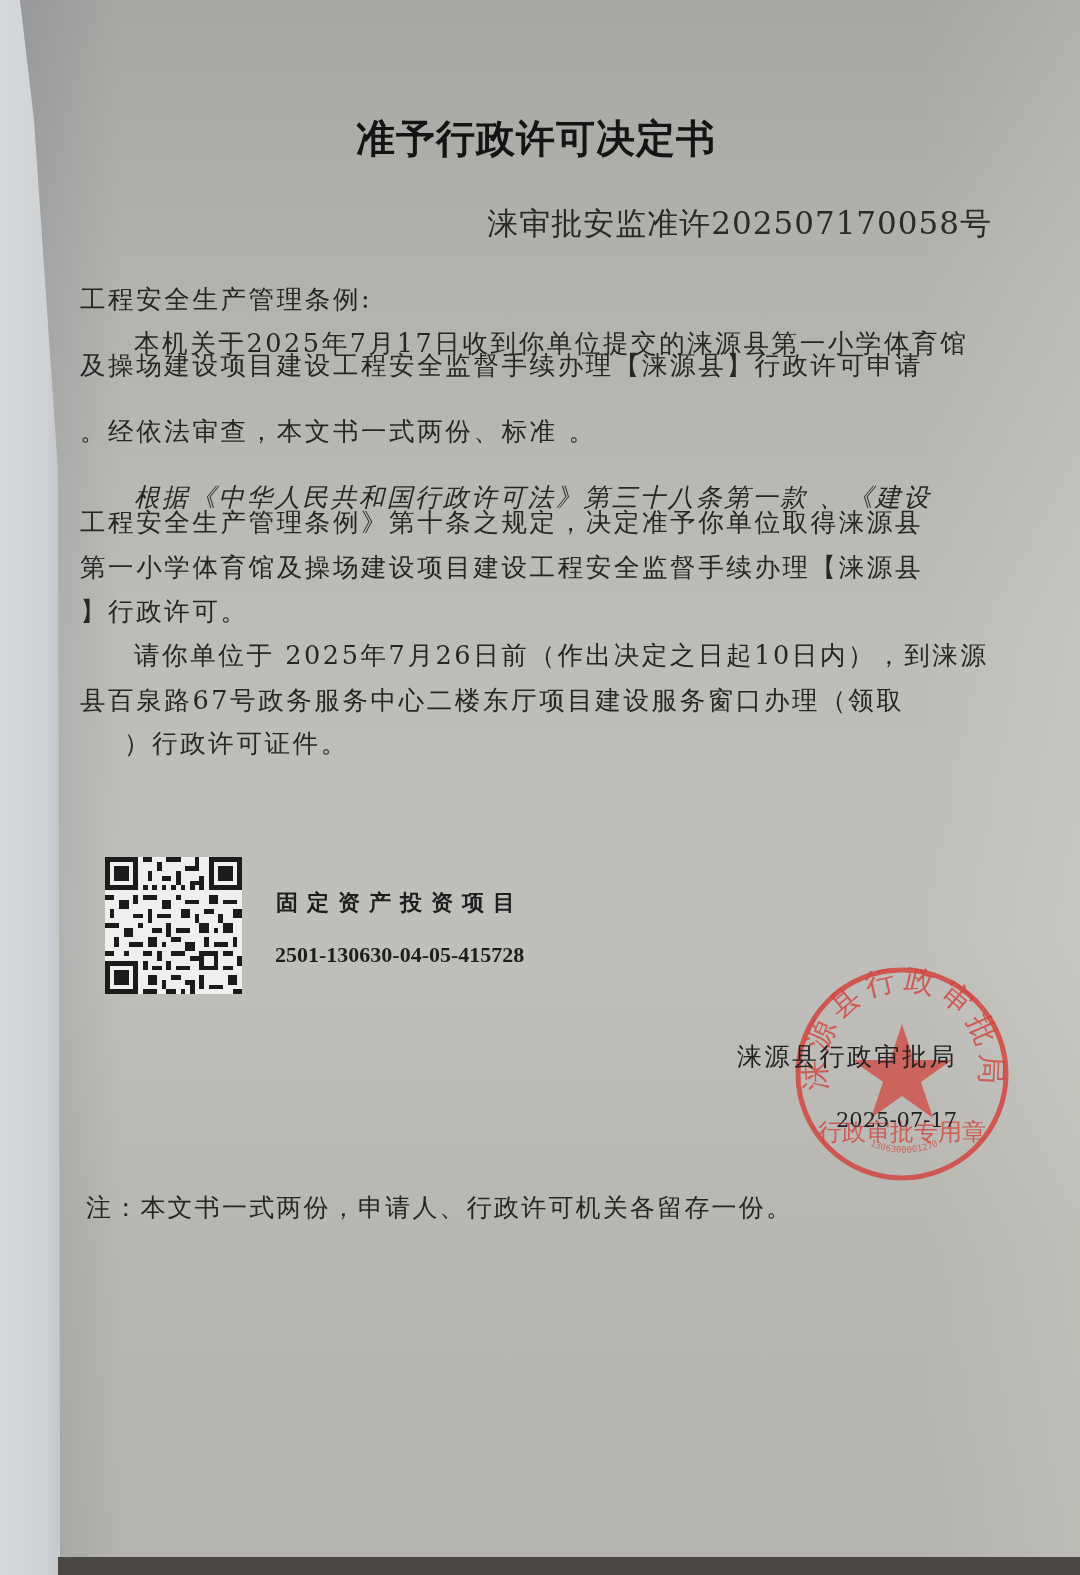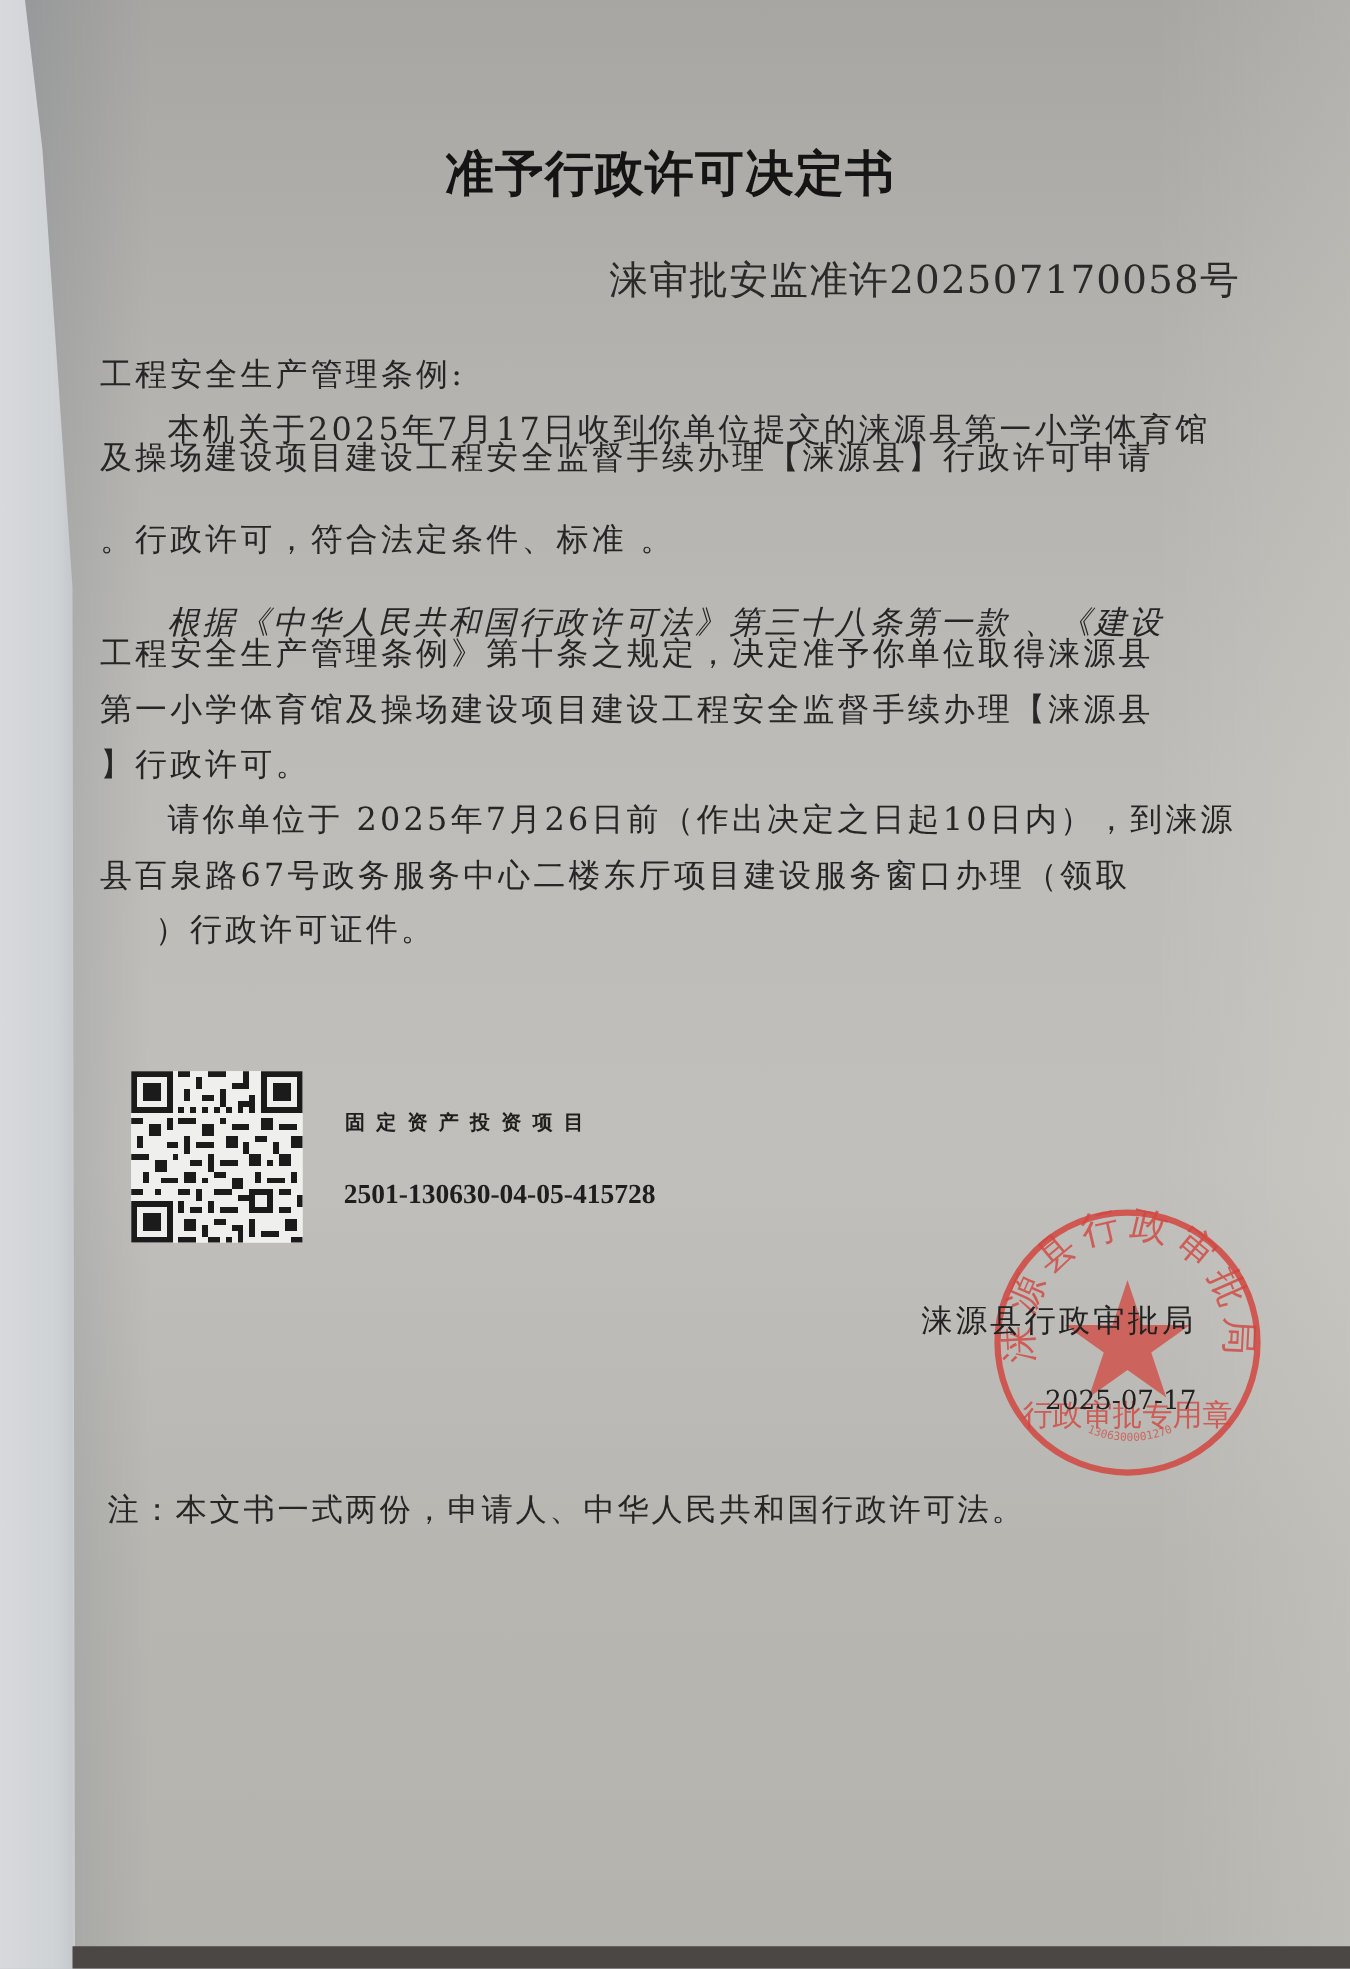--- a/index.html
+++ b/index.html
@@ -68,21 +68,21 @@
     .qr {
       position: absolute;
       left: 105px; top: 857px;
       width: 137px; height: 137px;
       background: #f2f2f0;
     }
     .qr svg { display: block; }
     .project-label {
       position: absolute;
       left: 276px; top: 888px;
-      font-size: 16px;
+      font-size: 22px;
       font-weight: bold;
       letter-spacing: 9px;
       color: #1e1e1e;
     }
     .project-code {
       position: absolute;
       left: 275px; top: 942px;
       font-family: "Liberation Serif", serif;
       font-size: 22px;
       font-weight: bold;
@@ -123,21 +123,21 @@
 <div class="page-shade"></div>
 <div class="bottom-dark"></div>
 
 <div class="title">准予行政许可决定书</div>
 <div class="doc-number">涞审批安监准许202507170058号</div>
 
 <div class="line" style="top:282px;">工程安全生产管理条例:</div>
 
 <div class="line indent" style="top:326px;">本机关于2025年7月17日收到你单位提交的涞源县第一小学体育馆</div>
 <div class="line" style="top:348px;">及操场建设项目建设工程安全监督手续办理【涞源县】行政许可申请</div>
-<div class="line" style="top:414px;">。行政许可，符合法定条件、标准 。</div>
+<div class="line" style="top:414px;">。经依法审查，本文书一式两份、标准 。</div>
 
 <div class="line indent" style="top:480px;font-style:italic;">根据《中华人民共和国行政许可法》第三十八条第一款 、《建设</div>
 <div class="line" style="top:505px;">工程安全生产管理条例》第十条之规定，决定准予你单位取得涞源县</div>
 <div class="line" style="top:550px;">第一小学体育馆及操场建设项目建设工程安全监督手续办理【涞源县</div>
 <div class="line" style="top:594px;">】行政许可。</div>
 
 <div class="line indent" style="top:638px;">请你单位于 2025年7月26日前（作出决定之日起10日内），到涞源</div>
 <div class="line" style="top:683px;">县百泉路67号政务服务中心二楼东厅项目建设服务窗口办理（领取</div>
 <div class="line" style="top:726px;margin-left:44px;">）行政许可证件。</div>
 
@@ -257,13 +257,13 @@
     <text x="112" y="178" font-family="DejaVu Sans, sans-serif" font-size="24" fill="#d2453f" opacity="0.8" text-anchor="middle">行政审批专用章</text>
     <text font-family="DejaVu Sans Mono, monospace" font-size="9" fill="#d2453f" opacity="0.7">
       <textPath href="#stampArcBottom" startOffset="50%" text-anchor="middle">1306300001270</textPath>
     </text>
   </svg>
 </div>
 
 <div class="issuer">涞源县行政审批局</div>
 <div class="issue-date">2025-07-17</div>
 
-<div class="note">注：本文书一式两份，申请人、中华人民共和国行政许可法。</div>
+<div class="note">注：本文书一式两份，申请人、行政许可机关各留存一份。</div>
 
 </body></html>

